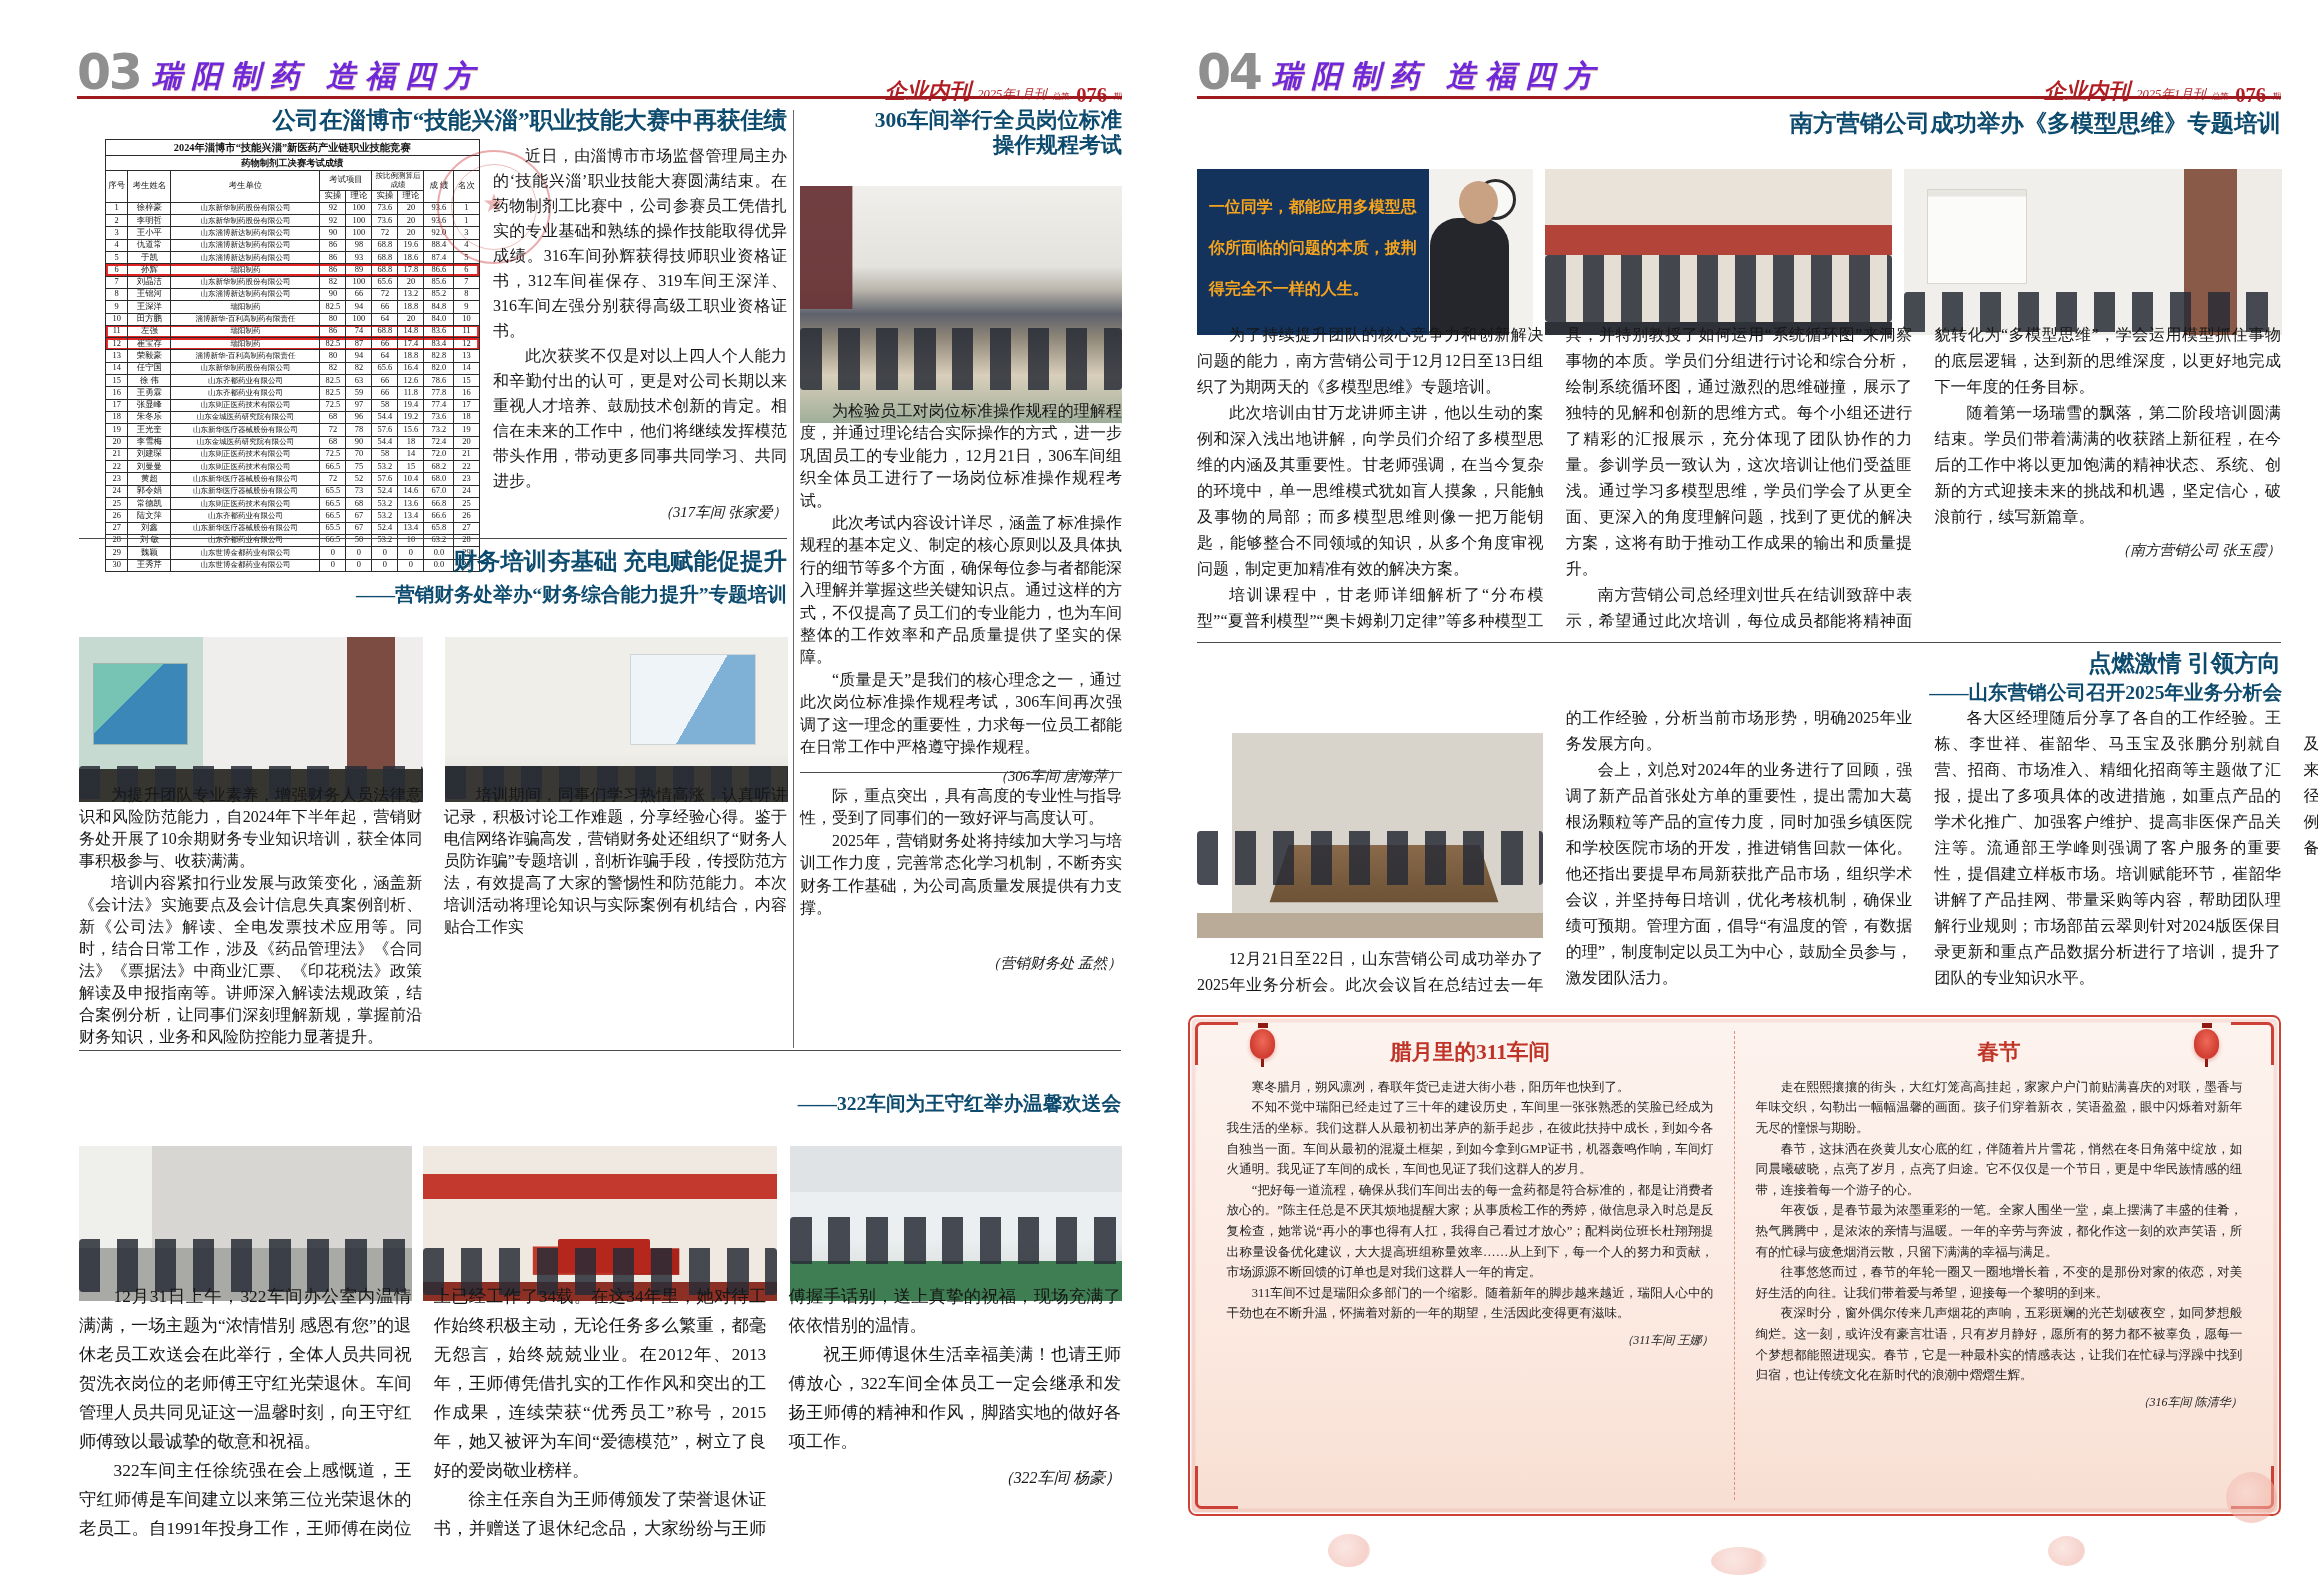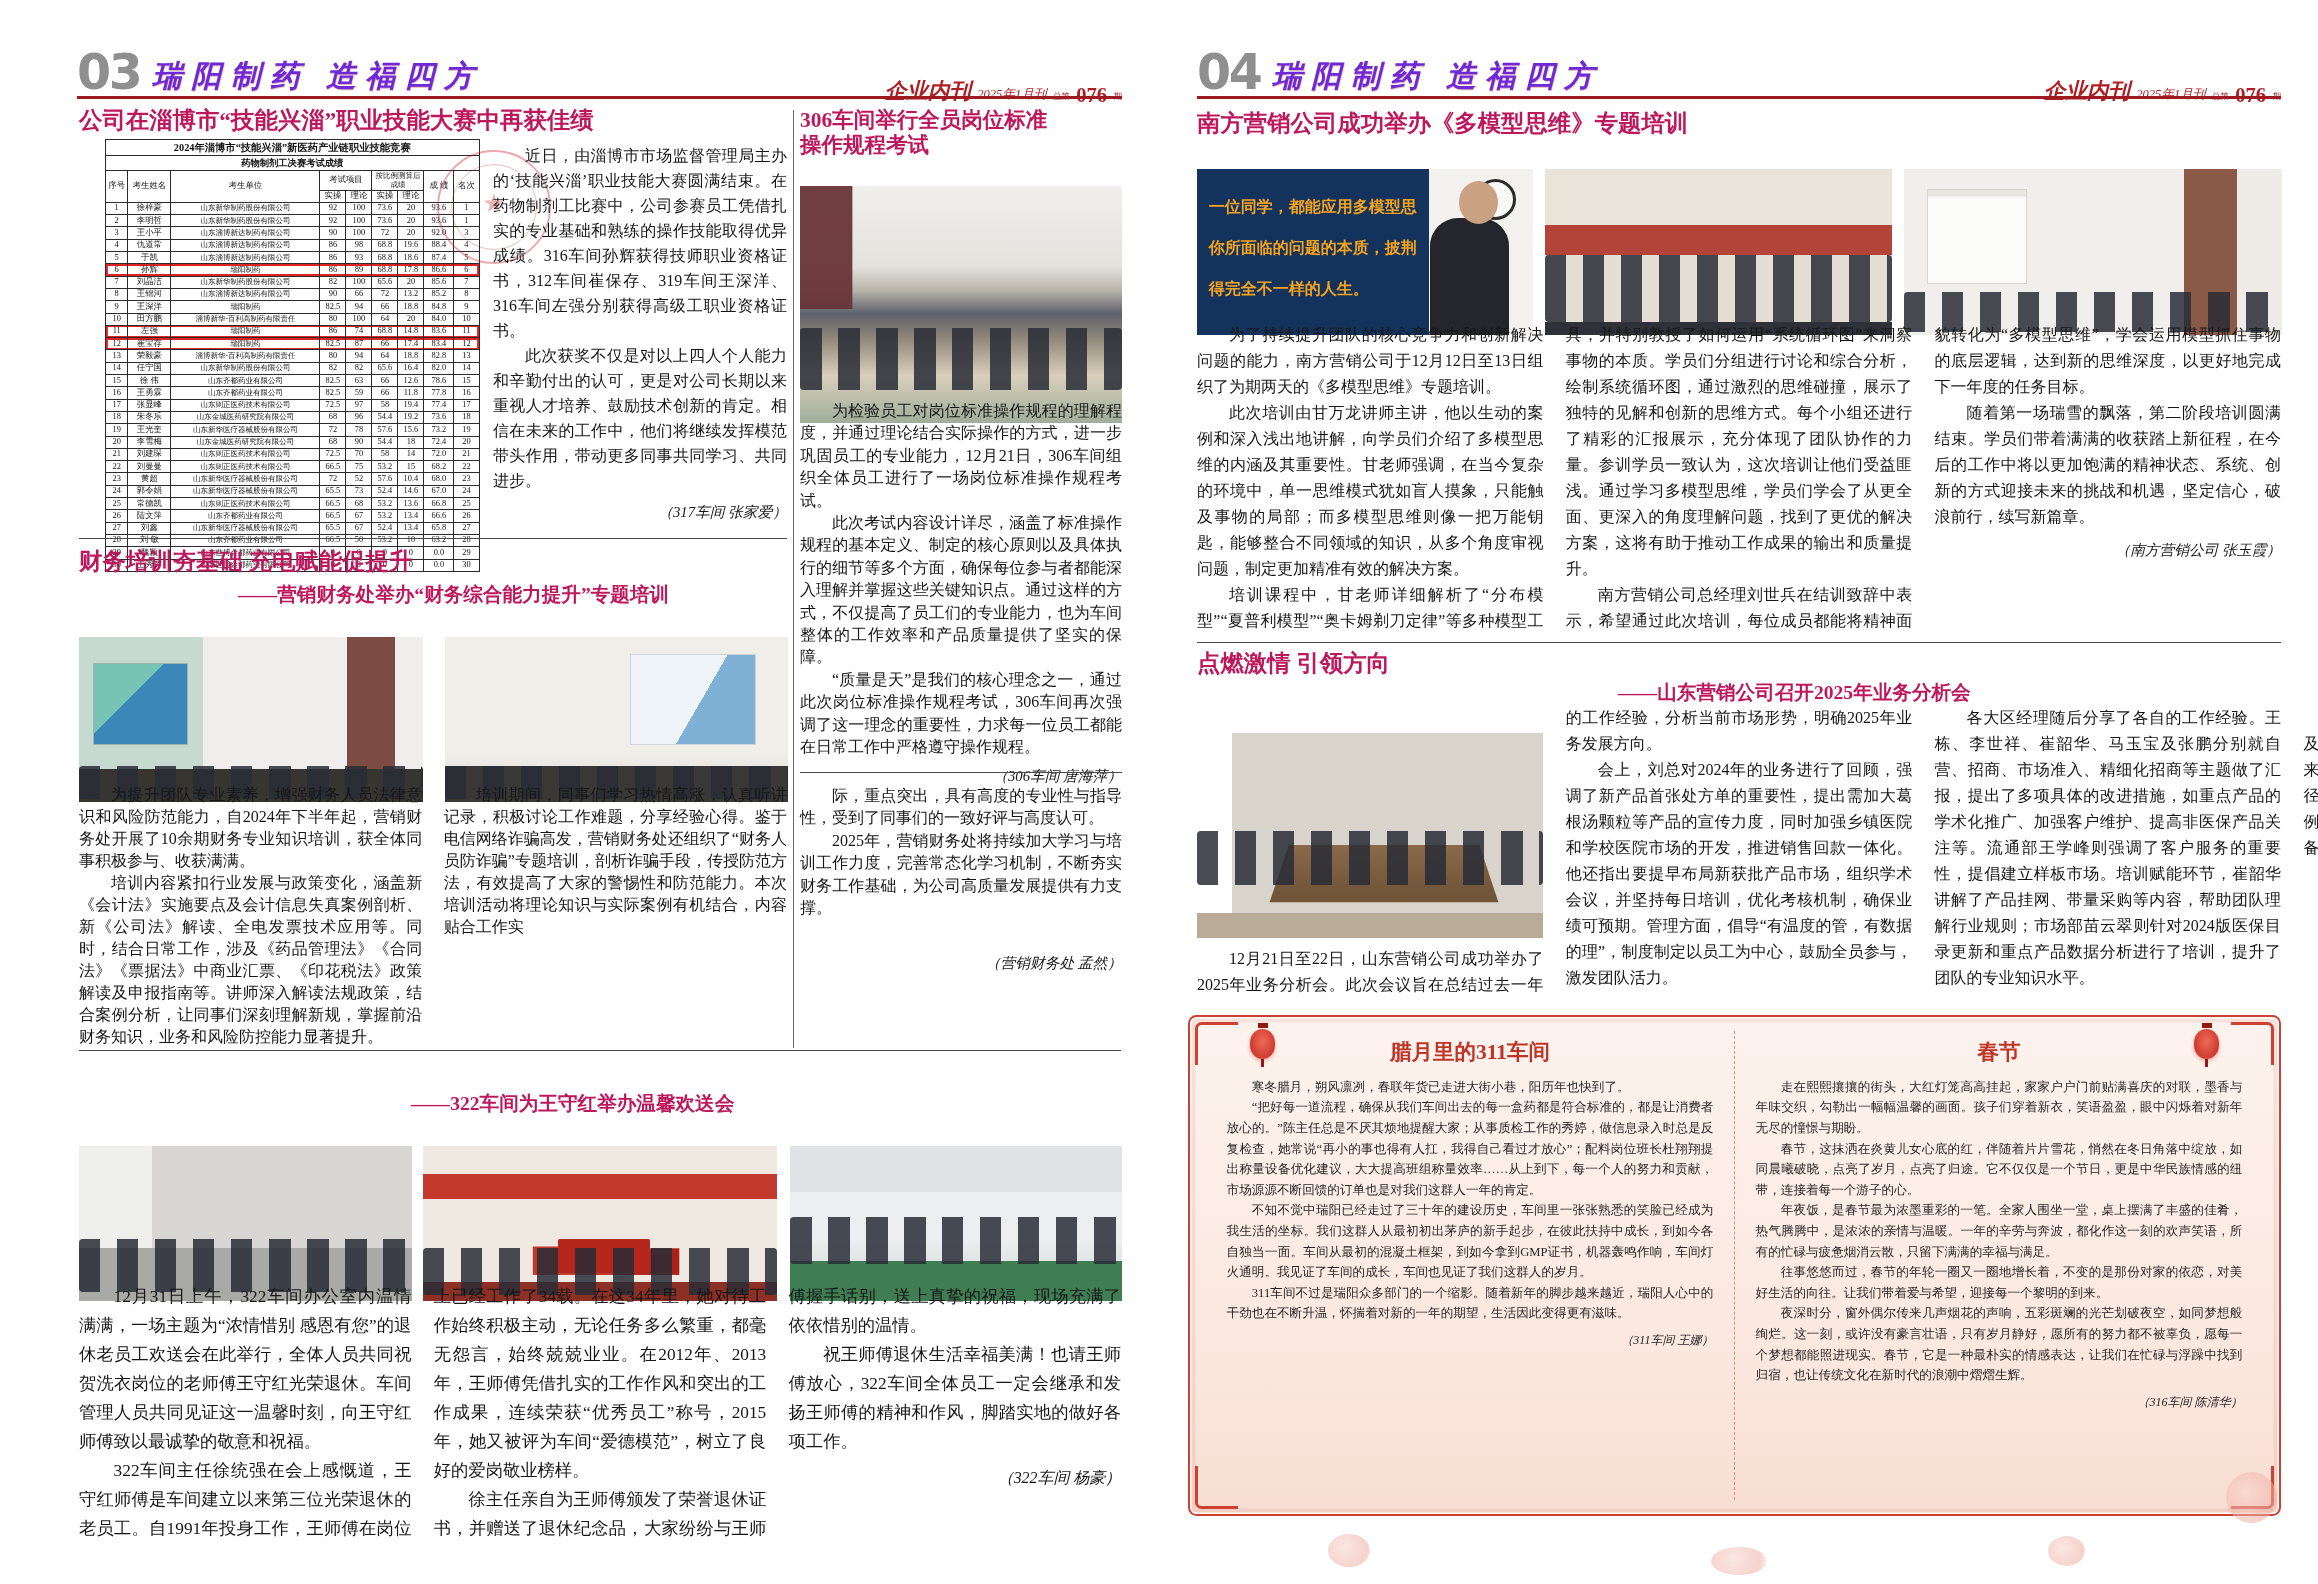--- a/index.html
+++ b/index.html
@@ -15,21 +15,21 @@
   .masthead{position:absolute;left:75px;top:5.6px;font-size:30px;font-weight:bold;font-style:italic;
             color:#6d28d9;letter-spacing:9.3px;white-space:nowrap;text-shadow:0.5px 0.5px 0 rgba(176,30,36,.35);}
   .issuemeta{position:absolute;right:0;bottom:0.9px;display:flex;align-items:flex-end;gap:6.5px;color:#b01e24;white-space:nowrap;}
   .im-j{font-size:21.5px;font-weight:bold;font-style:italic;}
   .im-d{font-size:12.6px;font-style:italic;padding-bottom:1.9px;}
   .im-s{font-size:8.4px;padding-bottom:2.8px;}
   .im-n{font-size:20.6px;font-weight:bold;line-height:1;}
   .rule{position:absolute;height:3.3px;background:#9e1a1f;}
 
   
-  .atitle{position:absolute;text-align:left;font-weight:bold;color:#be185d;}
+  .atitle{position:absolute;text-align:right;font-weight:bold;color:#0c4a6e;}
   .t50{font-size:23.4px;line-height:26px;}
   .t46{font-size:21.5px;line-height:24px;}
   .sub{font-weight:bold;font-size:19.6px;}
   .body p{margin:0;text-indent:2em;text-align:justify;color:#161616;}
   .sig{margin:6.5px 0 0 0 !important;text-indent:0 !important;text-align:right !important;
        font-style:italic;font-size:0.92em;}
   .vline{position:absolute;width:0.9px;background:#6a6a6a;}
   .hline{position:absolute;height:0.9px;background:#4a4a4a;}
 
   .ta1{font-size:16px;line-height:25px;}
@@ -670,22 +670,22 @@
       <div class="corn c-bl"></div>
       <div class="corn c-br"></div>
       <div class="lantern" style="left:60px;"></div>
       <div class="lantern" style="right:60px;"></div>
       <div class="ebox-inner">
         <div class="ecol first">
           <div class="etitle">腊月里的311车间</div>
           <div class="ebody">
             <div>
                 <p>寒冬腊月，朔风凛冽，春联年货已走进大街小巷，阳历年也快到了。</p>
+                <p>不知不觉中瑞阳已经走过了三十年的建设历史，车间里一张张熟悉的笑脸已经成为我生活的坐标。我们这群人从最初初出茅庐的新手起步，在彼此扶持中成长，到如今各自独当一面。车间从最初的混凝土框架，到如今拿到GMP证书，机器轰鸣作响，车间灯火通明。我见证了车间的成长，车间也见证了我们这群人的岁月。</p>
                 <p>“把好每一道流程，确保从我们车间出去的每一盒药都是符合标准的，都是让消费者放心的。”陈主任总是不厌其烦地提醒大家；从事质检工作的秀婷，做信息录入时总是反复检查，她常说“再小的事也得有人扛，我得自己看过才放心”；配料岗位班长杜翔翔提出称量设备优化建议，大大提高班组称量效率……从上到下，每一个人的努力和贡献，市场源源不断回馈的订单也是对我们这群人一年的肯定。</p>
-                <p>不知不觉中瑞阳已经走过了三十年的建设历史，车间里一张张熟悉的笑脸已经成为我生活的坐标。我们这群人从最初初出茅庐的新手起步，在彼此扶持中成长，到如今各自独当一面。车间从最初的混凝土框架，到如今拿到GMP证书，机器轰鸣作响，车间灯火通明。我见证了车间的成长，车间也见证了我们这群人的岁月。</p>
                 <p>311车间不过是瑞阳众多部门的一个缩影。随着新年的脚步越来越近，瑞阳人心中的干劲也在不断升温，怀揣着对新的一年的期望，生活因此变得更有滋味。</p>
               </div>
             <p class="sig">（311车间 王娜）</p>
           </div>
         </div>
         <div class="ecol">
           <div class="etitle">春节</div>
           <div class="ebody">
             <div>
                 <p>走在熙熙攘攘的街头，大红灯笼高高挂起，家家户户门前贴满喜庆的对联，墨香与年味交织，勾勒出一幅幅温馨的画面。孩子们穿着新衣，笑语盈盈，眼中闪烁着对新年无尽的憧憬与期盼。</p>

